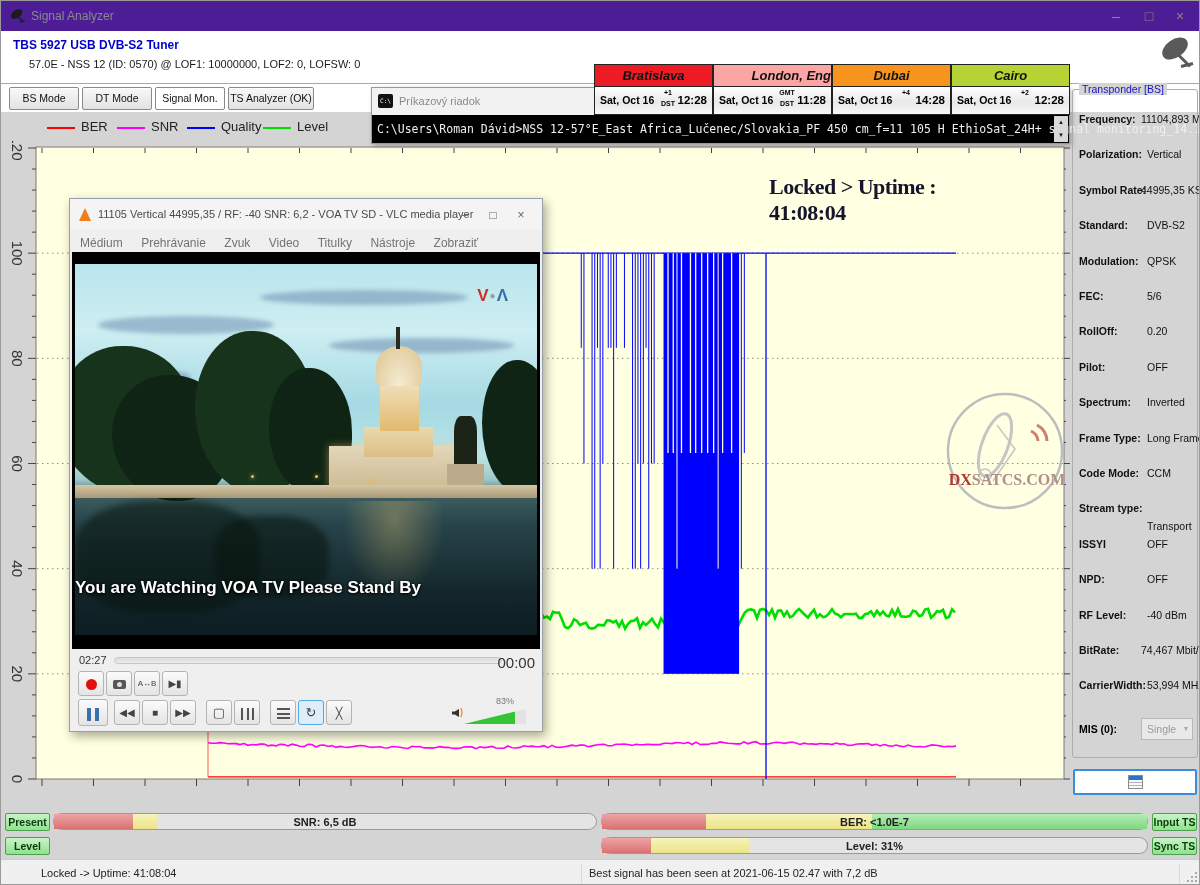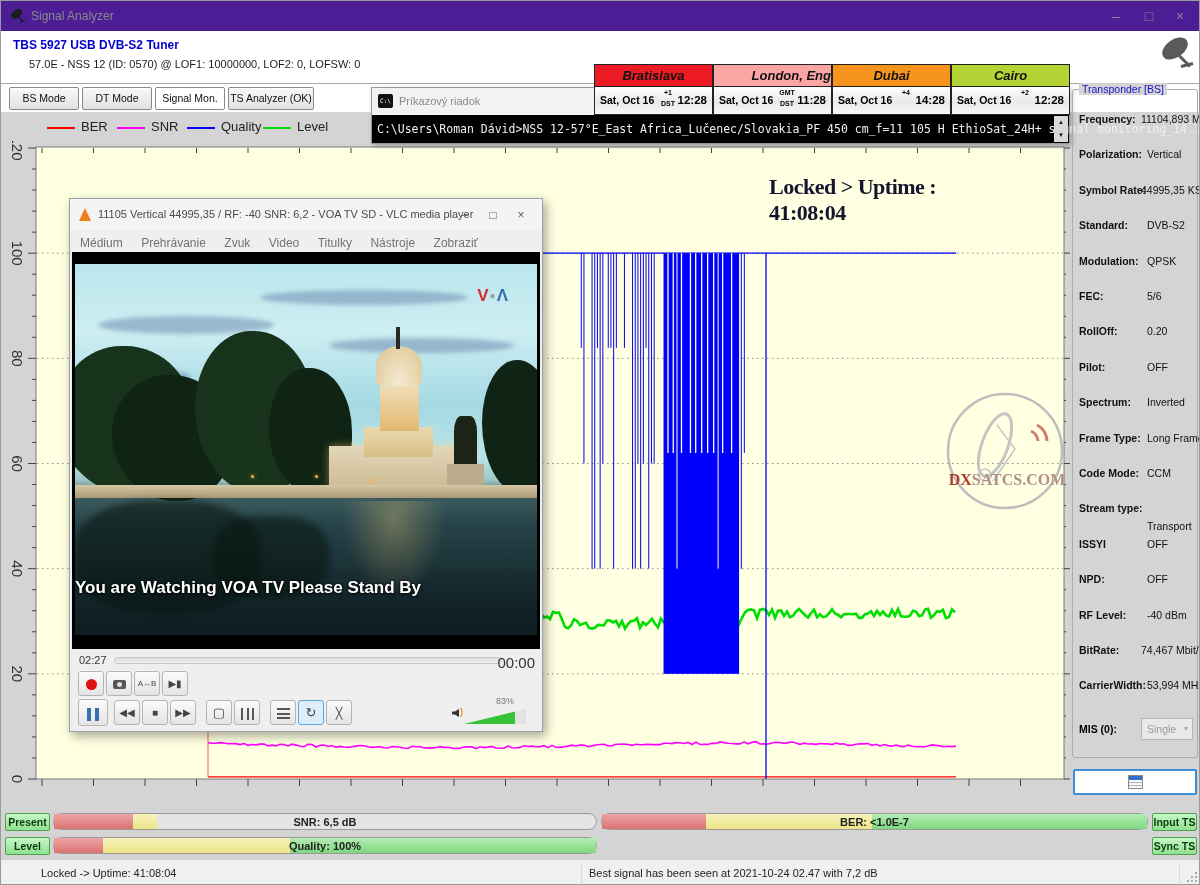--- a/index.html
+++ b/index.html
@@ -565,29 +565,28 @@
   </div>
   <div class="meter abs" style="left:600px;top:812px;width:547px">
     <span class="seg seg-red" style="left:0;width:19%"></span>
       <span class="seg seg-yel" style="left:19%;width:30.5%"></span>
       <span class="seg seg-grn" style="left:49.5%;width:50.5%"></span>
     <span class="mlabel">BER: &lt;1.0E-7</span>
   </div>
   <div class="gbtn abs" style="left:1151px;top:812px">Input TS</div>
 
   <div class="gbtn abs" style="left:4px;top:836px">Level</div>
-  <div class="meter abs" style="left:52px;top:836px;width:544px">
+  <div class="meter abs" style="left:600px;top:836px;width:547px">
     <span class="seg seg-red" style="left:0;width:9%"></span>
-      <span class="seg seg-yel" style="left:9%;width:34.5%"></span>
-      <span class="seg seg-grn" style="left:43.5%;width:56.5%"></span>
-    <span class="mlabel">Quality: 100%</span>
+      <span class="seg seg-yel" style="left:9%;width:18%"></span>
+    <span class="mlabel">Level: 31%</span>
   </div>
   <div class="gbtn abs" style="left:1151px;top:836px">Sync TS</div>
 
   <div id="statusbar" class="abs">
     <span id="status-left">Locked -&gt; Uptime: 41:08:04</span>
     <span class="sb-sep" style="left:580px"></span>
-    <span id="status-center">Best signal has been seen at 2021-10-24 02.47 with 7,2 dB</span>
+    <span id="status-center">Best signal has been seen at 2021-06-15 02.47 with 7,2 dB</span>
     <span class="sb-sep" style="left:1178px"></span>
     <span id="grip"></span>
   </div>
 
 </div>
 
 </body></html>

